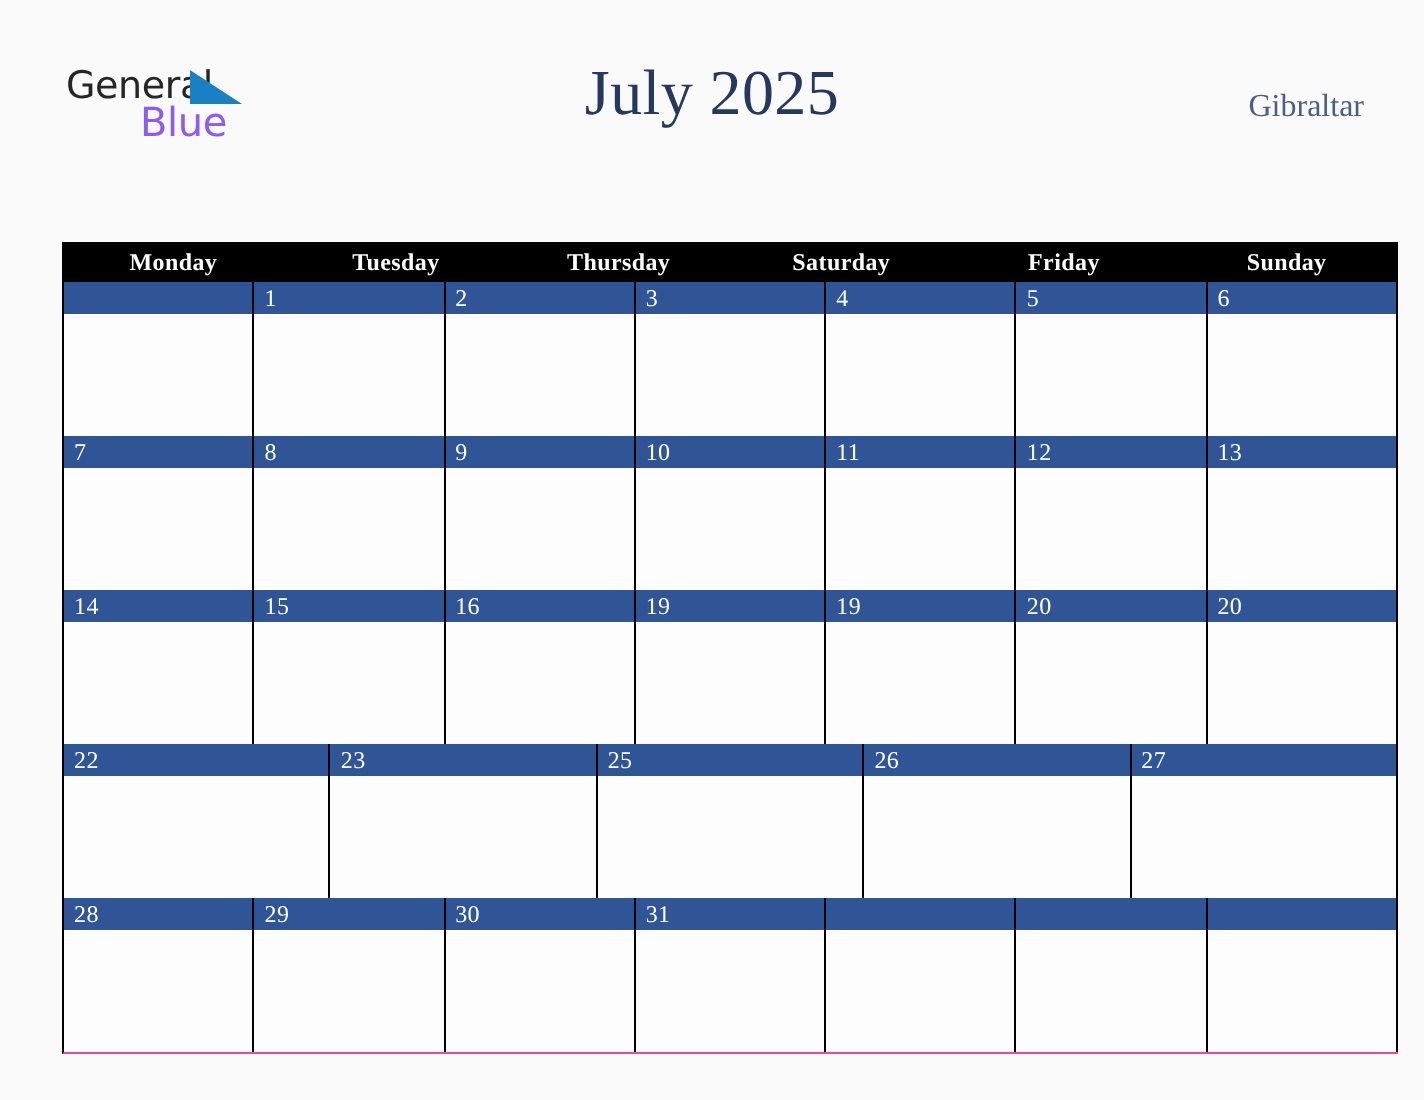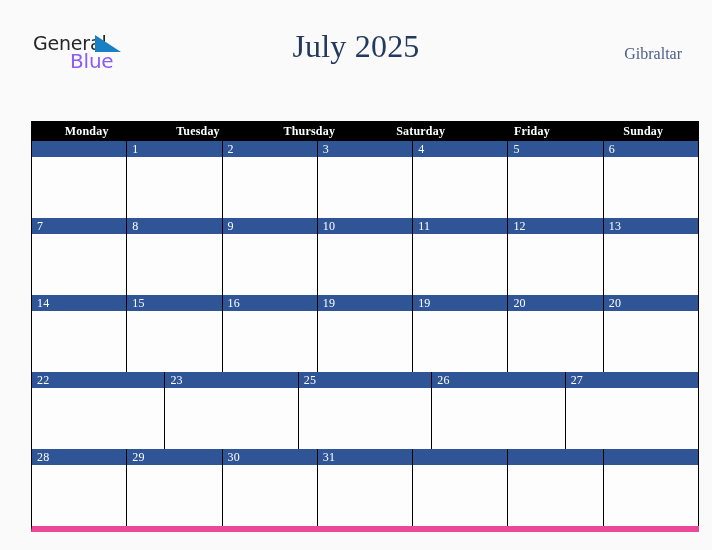--- a/index.html
+++ b/index.html
@@ -68,21 +68,21 @@
     font-weight:bold;
     font-size:12px;
     line-height:20px;
     letter-spacing:0.2px;
   }
   .week{
     display:flex;
     height:77px;
     border-left:1px solid #000;
   }
-  .week:last-child{border-bottom:6px solid #ec4899;}
+  .week:last-child{border-bottom:1px solid #ec4899;}
   .cell{
     flex:1 1 0;
     border-right:1px solid #000;
     background:#fdfdfd;
     display:flex;
     flex-direction:column;
     box-sizing:border-box;
   }
   .daybar{
     height:16px;

